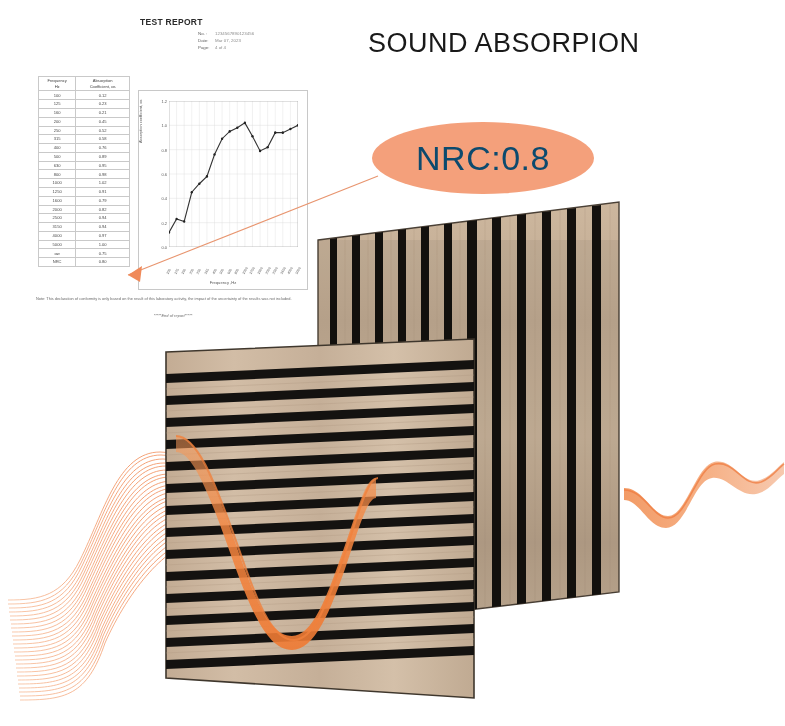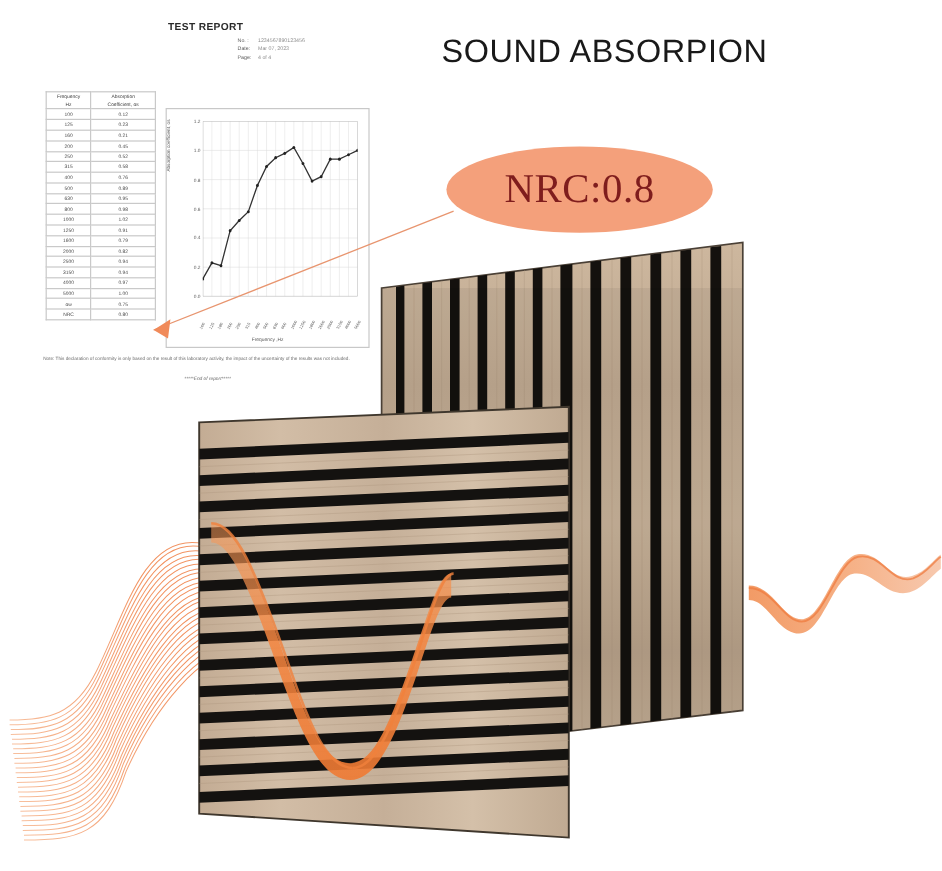--- a/index.html
+++ b/index.html
@@ -87,21 +87,21 @@
     white-space:nowrap;
   }
 
   
   .nrc{
     position:absolute;left:372px;top:122px;
     width:222px;height:72px;border-radius:50%;
     background:#f4a07b;
     display:flex;align-items:center;justify-content:center;
   }
-  .nrc span{font-size:34px;color:#7f1d1d;letter-spacing:.5px;font-family:Liberation Serif, serif;}
+  .nrc span{font-size:34px;color:#0c4a6e;letter-spacing:.5px;}
 
   
   svg.layer{position:absolute;left:0;top:0;width:785px;height:726px;overflow:visible;}
   svg.layer.behind{z-index:1;}
   svg.layer.front{z-index:6;pointer-events:none;}
 </style>
 </head>
 <body>
 
 <div id="stage">

